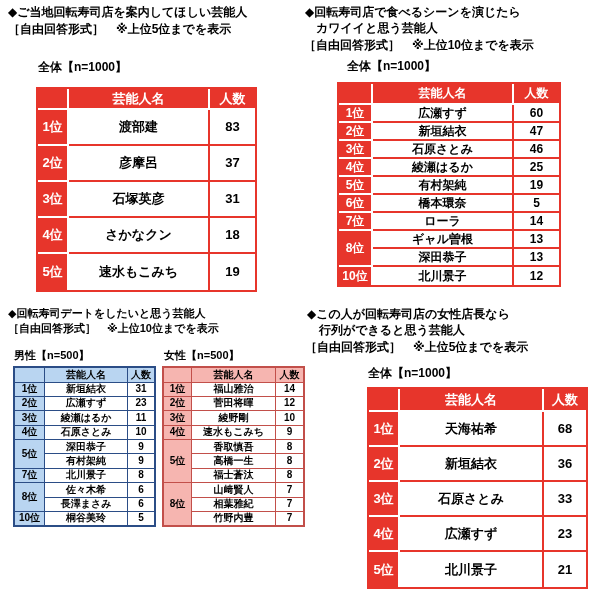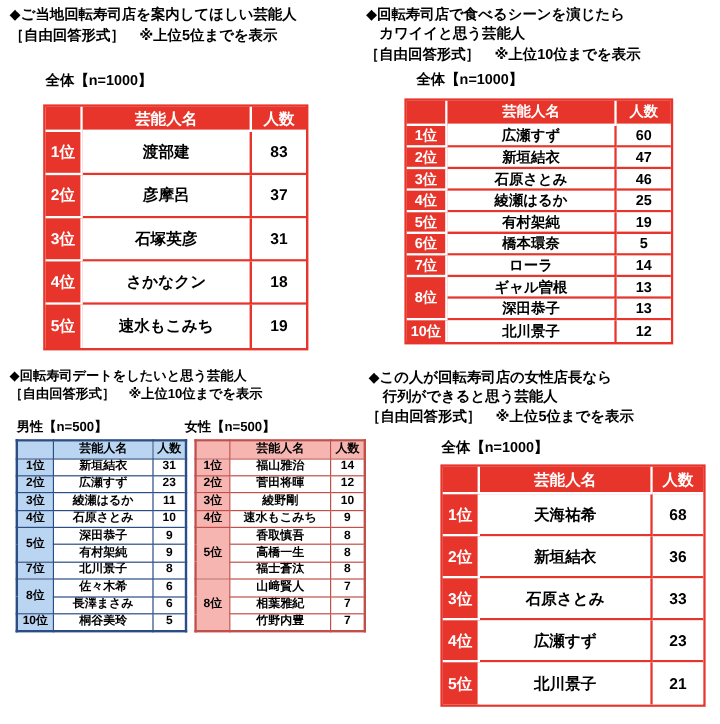--- a/index.html
+++ b/index.html
@@ -150,21 +150,21 @@
       <td class="rk">10位</td>
       <td class="dt">北川景子</td>
       <td class="dt">12</td>
     </tr>
   </tbody>
     </table>
 
   <div class="ttl fs11" style="left:8px;top:306px">◆回転寿司デートをしたいと思う芸能人</div>
   <div class="ttl fs11" style="left:8px;top:321px">［自由回答形式］　※上位10位までを表示</div>
   <div class="ttl fs11" style="left:14px;top:348px">男性【n=500】</div>
-  <div class="ttl fs11" style="left:154px;top:348px">女性【n=500】</div>
+  <div class="ttl fs11" style="left:164px;top:348px">女性【n=500】</div>
 
   <table class="t-cold t-blue" style="left:13px;top:366px;width:143px">
     <colgroup>
         <col style="width:30px">
         <col style="width:82px">
         <col style="width:27px">
       </colgroup>
     <tbody>
         <tr style="height:15px">
       <td class="hd"></td>

